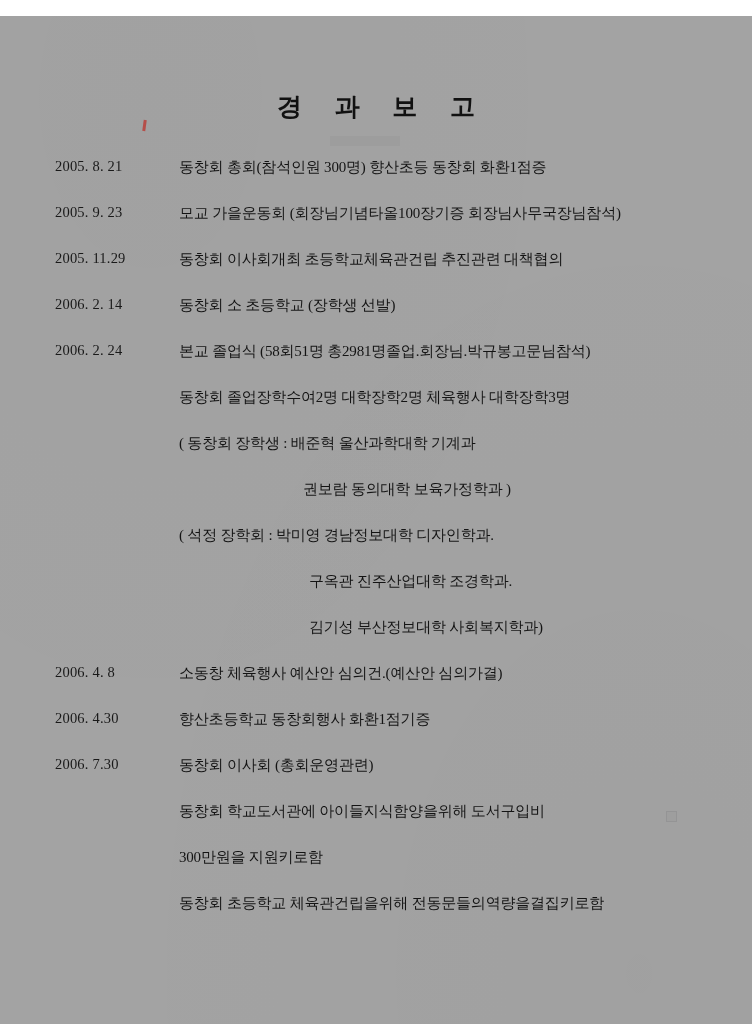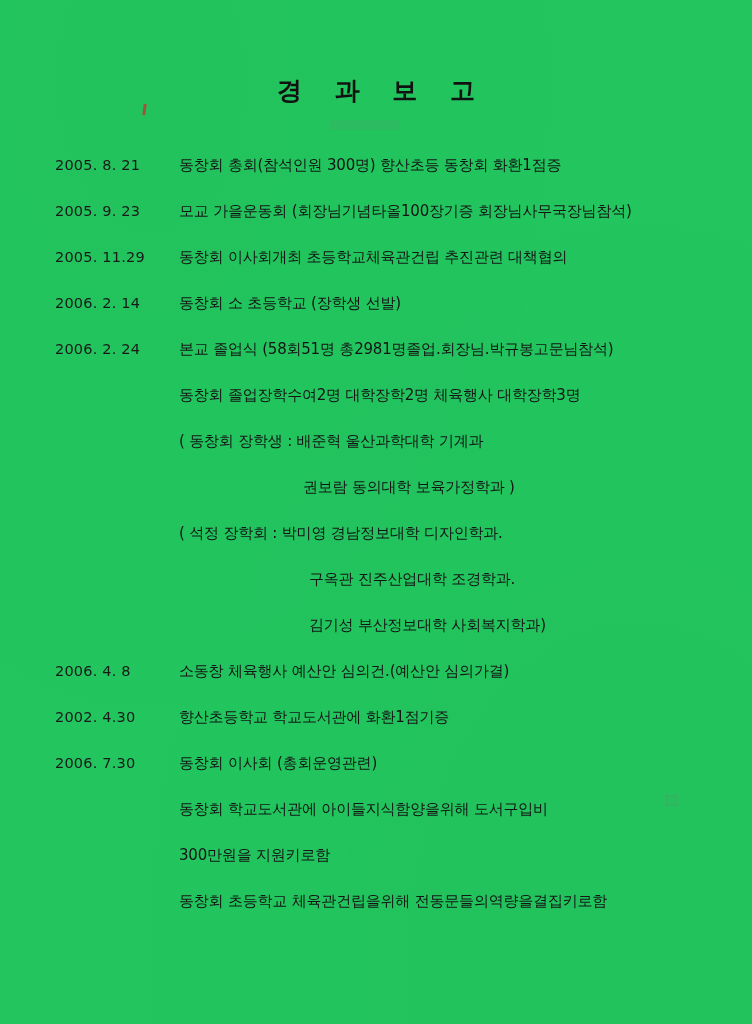--- a/index.html
+++ b/index.html
@@ -12,21 +12,22 @@
     width: 752px;
     height: 1024px;
     position: relative;
     font-family: "DejaVu Sans", "Liberation Sans", sans-serif;
     color: #1a1a1a;
     overflow: hidden;
   }
   .page {
     position: absolute;
     inset: 0;
-    background: #22c55e;
+    background: #a3a3a3;
+    margin-top: 16px;
   }
   
   .page::before {
     content: "";
     position: absolute;
     inset: 0;
     background:
       radial-gradient(ellipse at 20% 8%, rgba(0,0,0,0.012), rgba(0,0,0,0) 60%),
       radial-gradient(ellipse at 85% 95%, rgba(0,0,0,0.015), rgba(0,0,0,0) 65%);
     pointer-events: none;
@@ -71,22 +72,23 @@
     background: rgba(120,120,125,0.05);
   }
   .entries {
     position: absolute;
     top: 142px;
     left: 0;
     width: 752px;
   }
   .row {
     display: flex;
-    align-items: center;
+    align-items: flex-start;
     min-height: 46px;
+    font-family: Liberation Serif, serif;
   }
   .date {
     width: 118px;
     margin-left: 55px;
     flex: none;
     font-size: 14.5px;
     letter-spacing: 0.2px;
     white-space: nowrap;
     color: #191919;
   }
@@ -155,22 +157,22 @@
       </div>
       <div class="row">
         <div class="date"></div>
         <div class="text indent-3">김기성 부산정보대학 사회복지학과)</div>
       </div>
       <div class="row">
         <div class="date">2006.  4.  8</div>
         <div class="text indent-0">소동창 체육행사 예산안 심의건.(예산안 심의가결)</div>
       </div>
       <div class="row">
-        <div class="date">2002.  4.30</div>
-        <div class="text indent-0">향산초등학교 학교도서관에 화환1점기증</div>
+        <div class="date">2006.  4.30</div>
+        <div class="text indent-0">향산초등학교 동창회행사 화환1점기증</div>
       </div>
       <div class="row">
         <div class="date">2006.  7.30</div>
         <div class="text indent-0">동창회 이사회 (총회운영관련)</div>
       </div>
       <div class="row">
         <div class="date"></div>
         <div class="text indent-1">동창회 학교도서관에 아이들지식함양을위해 도서구입비</div>
       </div>
       <div class="row">

